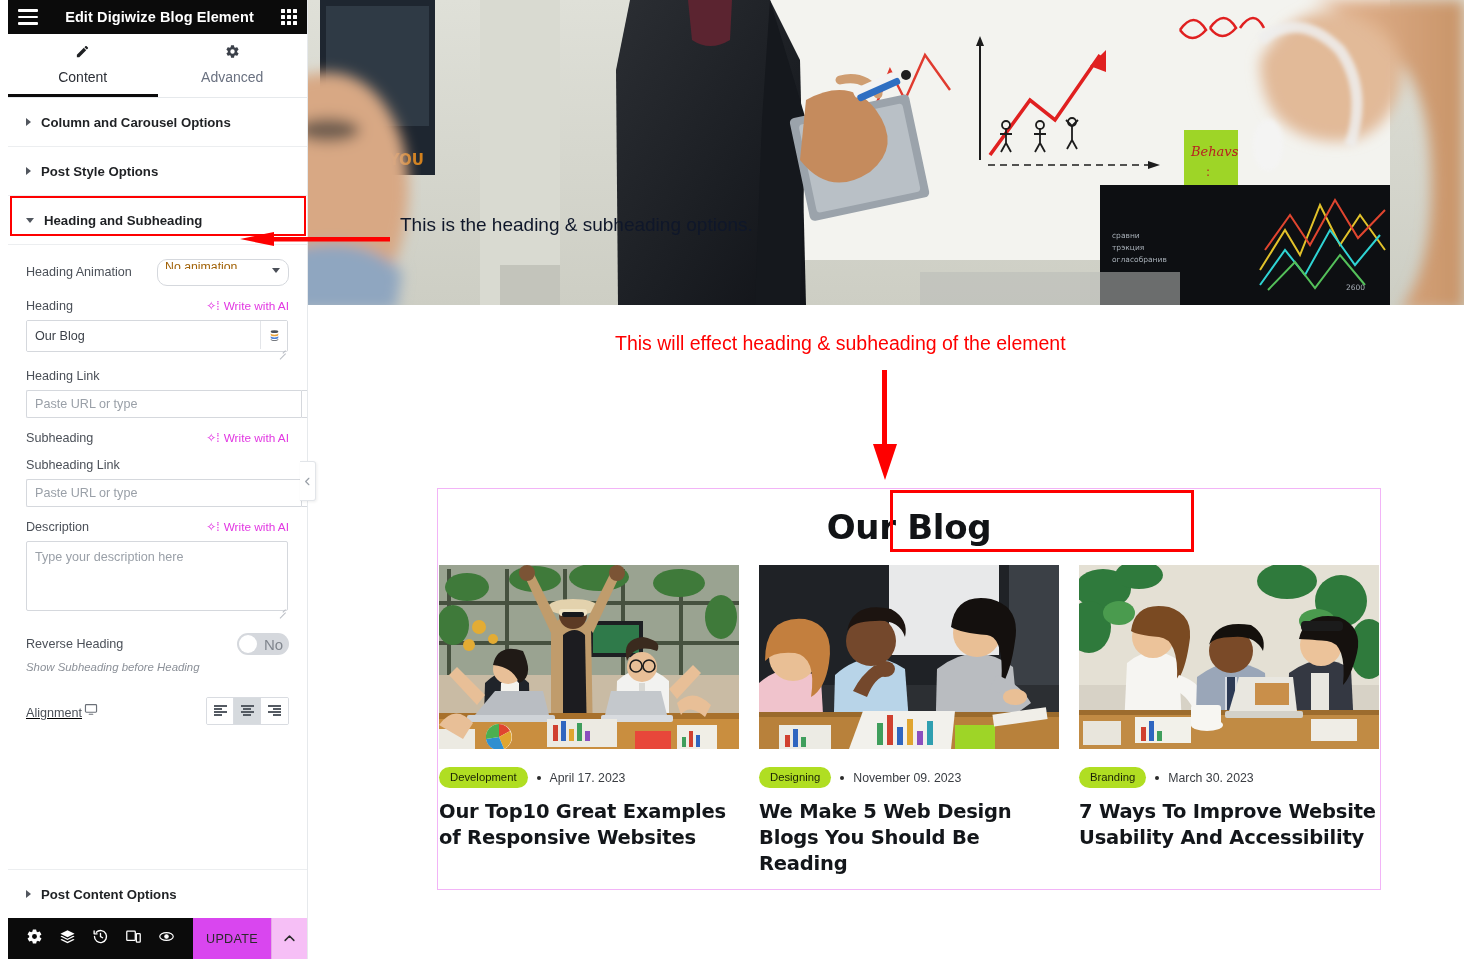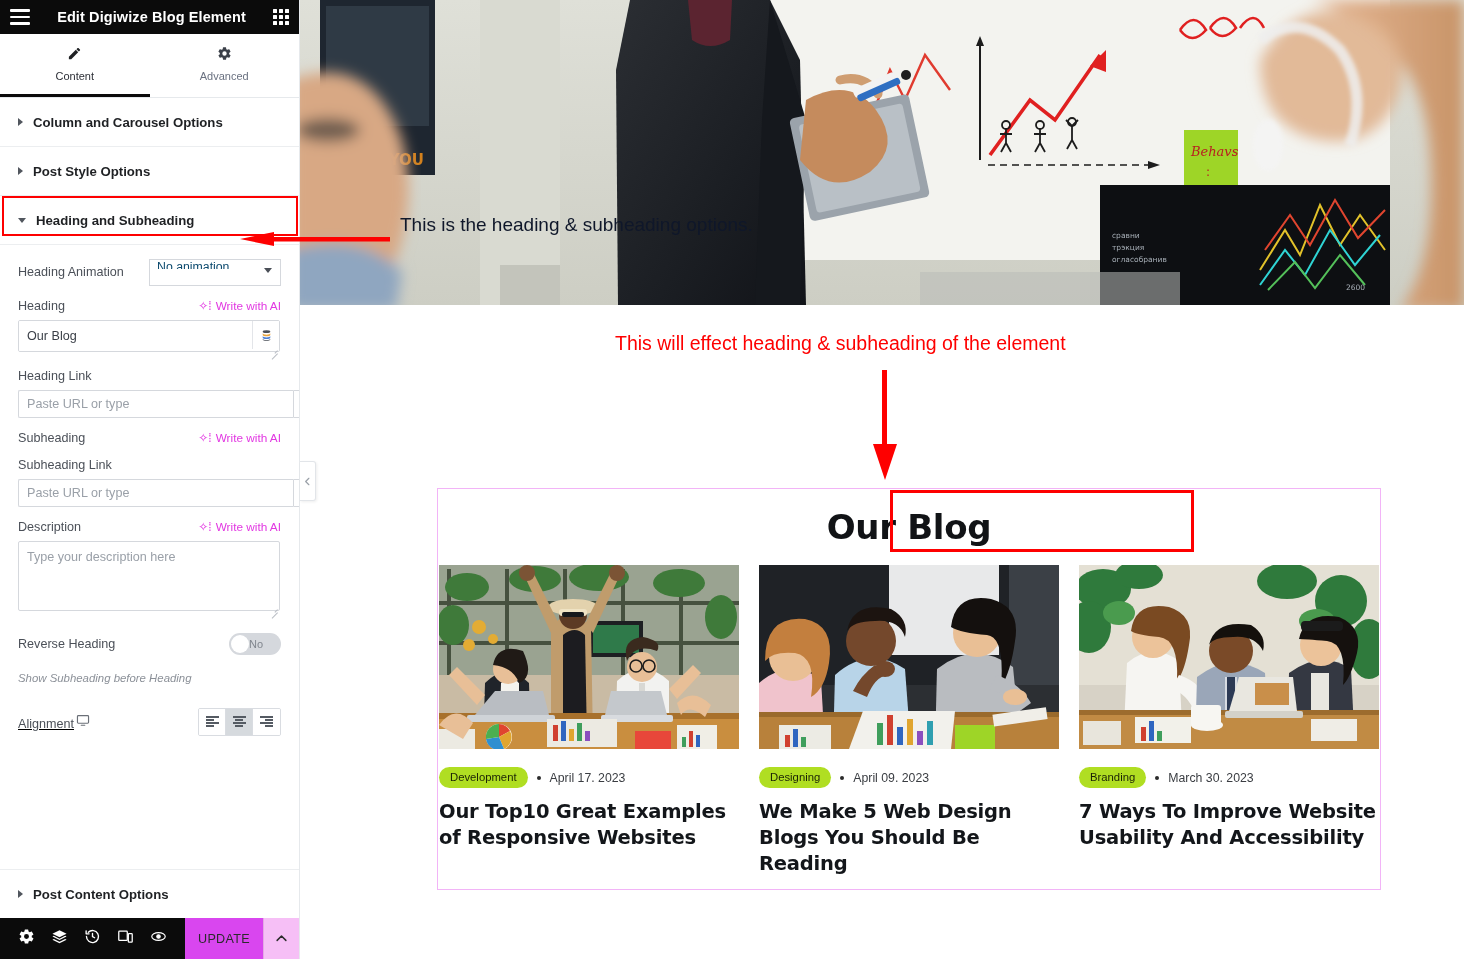--- a/index.html
+++ b/index.html
@@ -5,21 +5,21 @@
   * { box-sizing: border-box; margin: 0; padding: 0; }
   html, body { width: 1464px; height: 959px; overflow: hidden; }
   body {
     font-family: "Liberation Sans", sans-serif;
     background: #ffffff;
     position: relative;
   }
 
   
   #panel {
-    position: absolute; left: 0; top: 0;
+    position: absolute; left: 8px; top: 0;
     width: 300px; height: 959px;
     background: #ffffff;
     border-right: 1px solid #e6e9ec;
     display: flex; flex-direction: column;
     z-index: 30;
   }
 
   
   #panel-header {
     height: 34px; background: #0b0b0b; color: #fff;
@@ -32,21 +32,21 @@
   }
   .hamb { width: 20px; height: 16px; display:flex; flex-direction:column; justify-content:space-between; cursor:pointer;}
   .hamb i { display:block; height:2.6px; background:#fff; border-radius:1px; }
   .grid-ic { width:16px;height:16px;display:grid;grid-template-columns:repeat(3,1fr);grid-template-rows:repeat(3,1fr);gap:1.6px;cursor:pointer;}
   .grid-ic i { background:#fff; border-radius:.5px; }
 
   
   #panel-tabs { display:flex; height:64px; flex:0 0 64px; background:#fff; border-bottom:1px solid #e6e9ec;}
   .ptab {
     flex:1; display:flex; flex-direction:column; align-items:center; justify-content:center;
-    gap:7px; font-size:11px; color:#6a7180; cursor:pointer;
+    gap:7px; font-size:14px; color:#6a7180; cursor:pointer;
     border-bottom:3px solid transparent; position:relative;
   }
   .ptab.active { color:#2c2f36; border-bottom-color:#0b0b0b; }
   .ptab svg { width:15px; height:15px; }
 
   
   .section-row {
     height:49px; display:flex; align-items:center; gap:10px;
     padding:0 18px; font-size:13.2px; font-weight:bold; color:#1f2124;
     border-bottom:1px solid #eceef0; cursor:pointer; background:#fff;
@@ -66,22 +66,22 @@
   .fld { margin-bottom: 13px; }
   .fld-row { display:flex; align-items:center; justify-content:space-between; margin-bottom:7px; }
   .fld-label { font-size:12.6px; color:#4b5058; }
   .hint { font-size:11.4px; font-style:italic; color:#8b9098; line-height:1.55; }
   .hint a { color:#2563d6; text-decoration:none; font-weight:bold; font-style:italic; }
 
   .ai-link { font-size:11.8px; color:#e238e2; display:flex; align-items:center; gap:4px; cursor:pointer; }
   .ai-link .sp { font-size:12px; line-height:1; }
 
   select.sel {
-    width:132px; height:27px; font-size:12.3px; color:#0c4a6e;
-    border:1px solid #d5d8dd; border-radius:0; background:#fff;
+    width:132px; height:27px; font-size:12.3px; color:#a16207;
+    border:1px solid #d5d8dd; border-radius:10px; background:#fff;
     padding:0 4px 16px 7px; font-family:"Liberation Sans", sans-serif;
     -webkit-appearance:none; appearance:none; cursor:pointer;
   }
   .sel-wrap { position:relative; display:inline-block; }
   .sel-wrap::after {
     content:""; position:absolute; right:9px; top:11px;
     border-left:4px solid transparent; border-right:4px solid transparent;
     border-top:5px solid #4a4f57; pointer-events:none;
   }
 
@@ -115,21 +115,21 @@
     width:27px; height:28px; border:1px solid #d5d8dd; border-radius:0 2px 2px 0;
     background:#fff; display:flex; align-items:center; justify-content:center; cursor:pointer;
   }
 
   .toggle-row { display:flex; align-items:center; justify-content:space-between; }
   .switch {
     width:52px; height:22px; border-radius:11px; background:#d5d8dd;
     display:flex; align-items:center; cursor:pointer; position:relative;
   }
   .switch .knob { width:18px;height:18px;border-radius:50%;background:#fff;margin-left:2px; }
-  .switch .lbl { font-size:11px; color:#81868e; }
+  .switch .lbl { font-size:15px; color:#81868e; margin-left:7px; }
 
   .align-group { display:flex; border:1px solid #d9dce1; border-radius:2px; overflow:hidden; }
   .align-btn {
     width:27px; height:26px; display:flex; align-items:center; justify-content:center;
     background:#fff; border-right:1px solid #d9dce1; cursor:pointer;
   }
   .align-btn:last-child { border-right:none; }
   .align-btn.on { background:#d6dade; }
   .align-btn i { display:block; height:2px; background:#555b63; margin:1.2px 0;}
 
@@ -363,21 +363,21 @@
     </div>
 
     <div class="fld" style="margin-top:18px;">
       <div class="toggle-row">
         <span class="fld-label">Reverse Heading</span>
         <span class="switch">
           <span class="knob"></span>
           <span class="lbl">No</span>
         </span>
       </div>
-      <div class="hint" style="margin-top:15px;">Show Subheading before Heading</div>
+      <div class="hint" style="margin-top:4px;">Show Subheading before Heading</div>
     </div>
 
     <div class="fld" style="margin-top:20px;">
       <div class="toggle-row">
         <span style="display:flex;align-items:flex-end;gap:2px;text-decoration:underline;">
           <span class="fld-label">Alignment</span>
           <span>
             <svg viewBox="0 0 24 24" width="14" height="14" fill="none" stroke="#6b7078" stroke-width="2">
                 <rect x="2.5" y="4.5" width="19" height="13" rx="1.5"></rect>
                 <path d="M9 21h6" stroke-linecap="round"></path>
@@ -726,21 +726,21 @@
                 <rect x="26" y="170" width="5" height="12" fill="#d0402f"></rect>
                 <rect x="34" y="164" width="5" height="18" fill="#2f66c0"></rect>
                 <rect x="42" y="172" width="5" height="10" fill="#3f9e5c"></rect>
               </g>
             <rect x="234" y="146" width="54" height="12" fill="#f0eee8" transform="rotate(-8 260 152)"></rect>
           </svg>
         </div>
         <div class="meta">
           <span class="badge">Designing</span>
           <span class="dot"></span>
-          <span class="date">April 09. 2023</span>
+          <span class="date">November 09. 2023</span>
         </div>
         <h3>We Make 5 Web Design Blogs You Should Be Reading</h3>
       </div>
 
       <div class="card">
         <div class="thumb">
           <svg viewBox="0 0 300 184" preserveAspectRatio="xMidYMid slice">
             <rect width="300" height="184" fill="#d7d2c6"></rect>
             <rect x="0" y="0" width="300" height="120" fill="#e4e0d4"></rect>
             <g fill="#2f7a3c">

